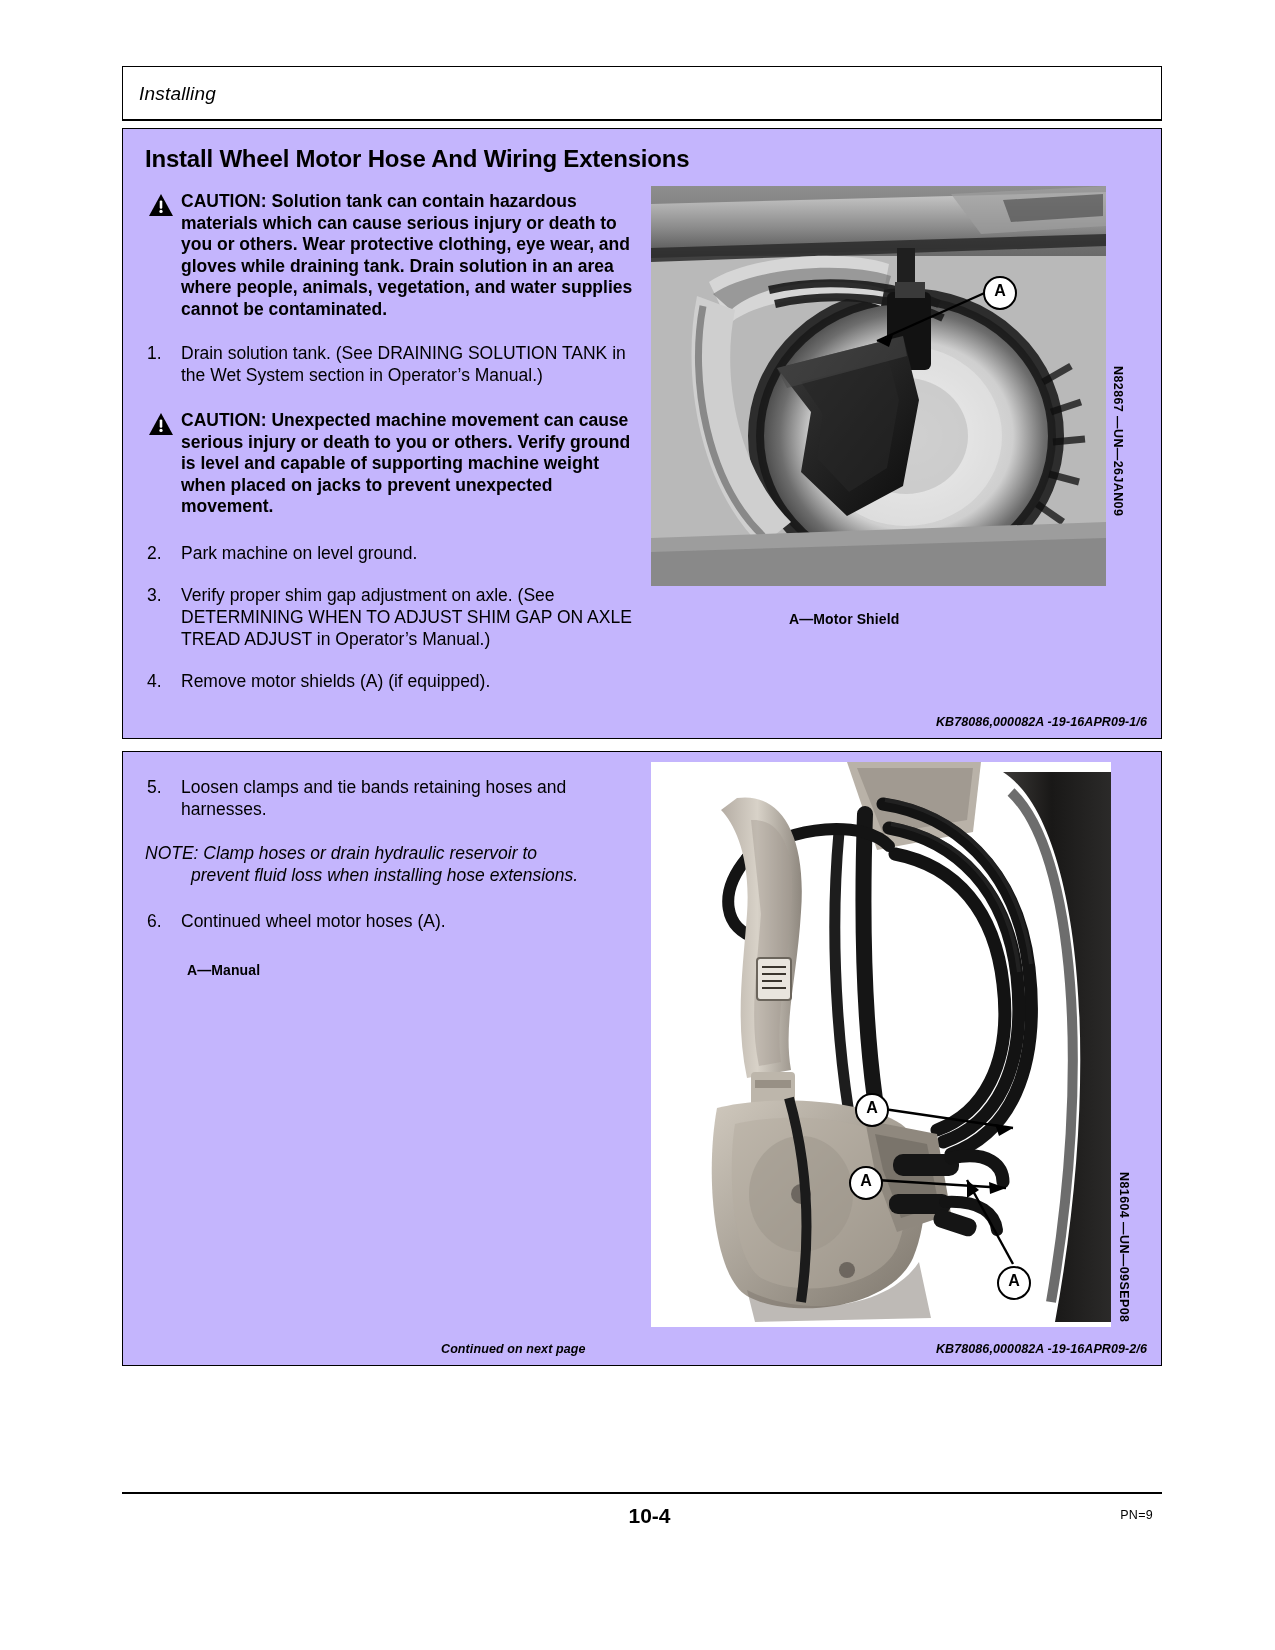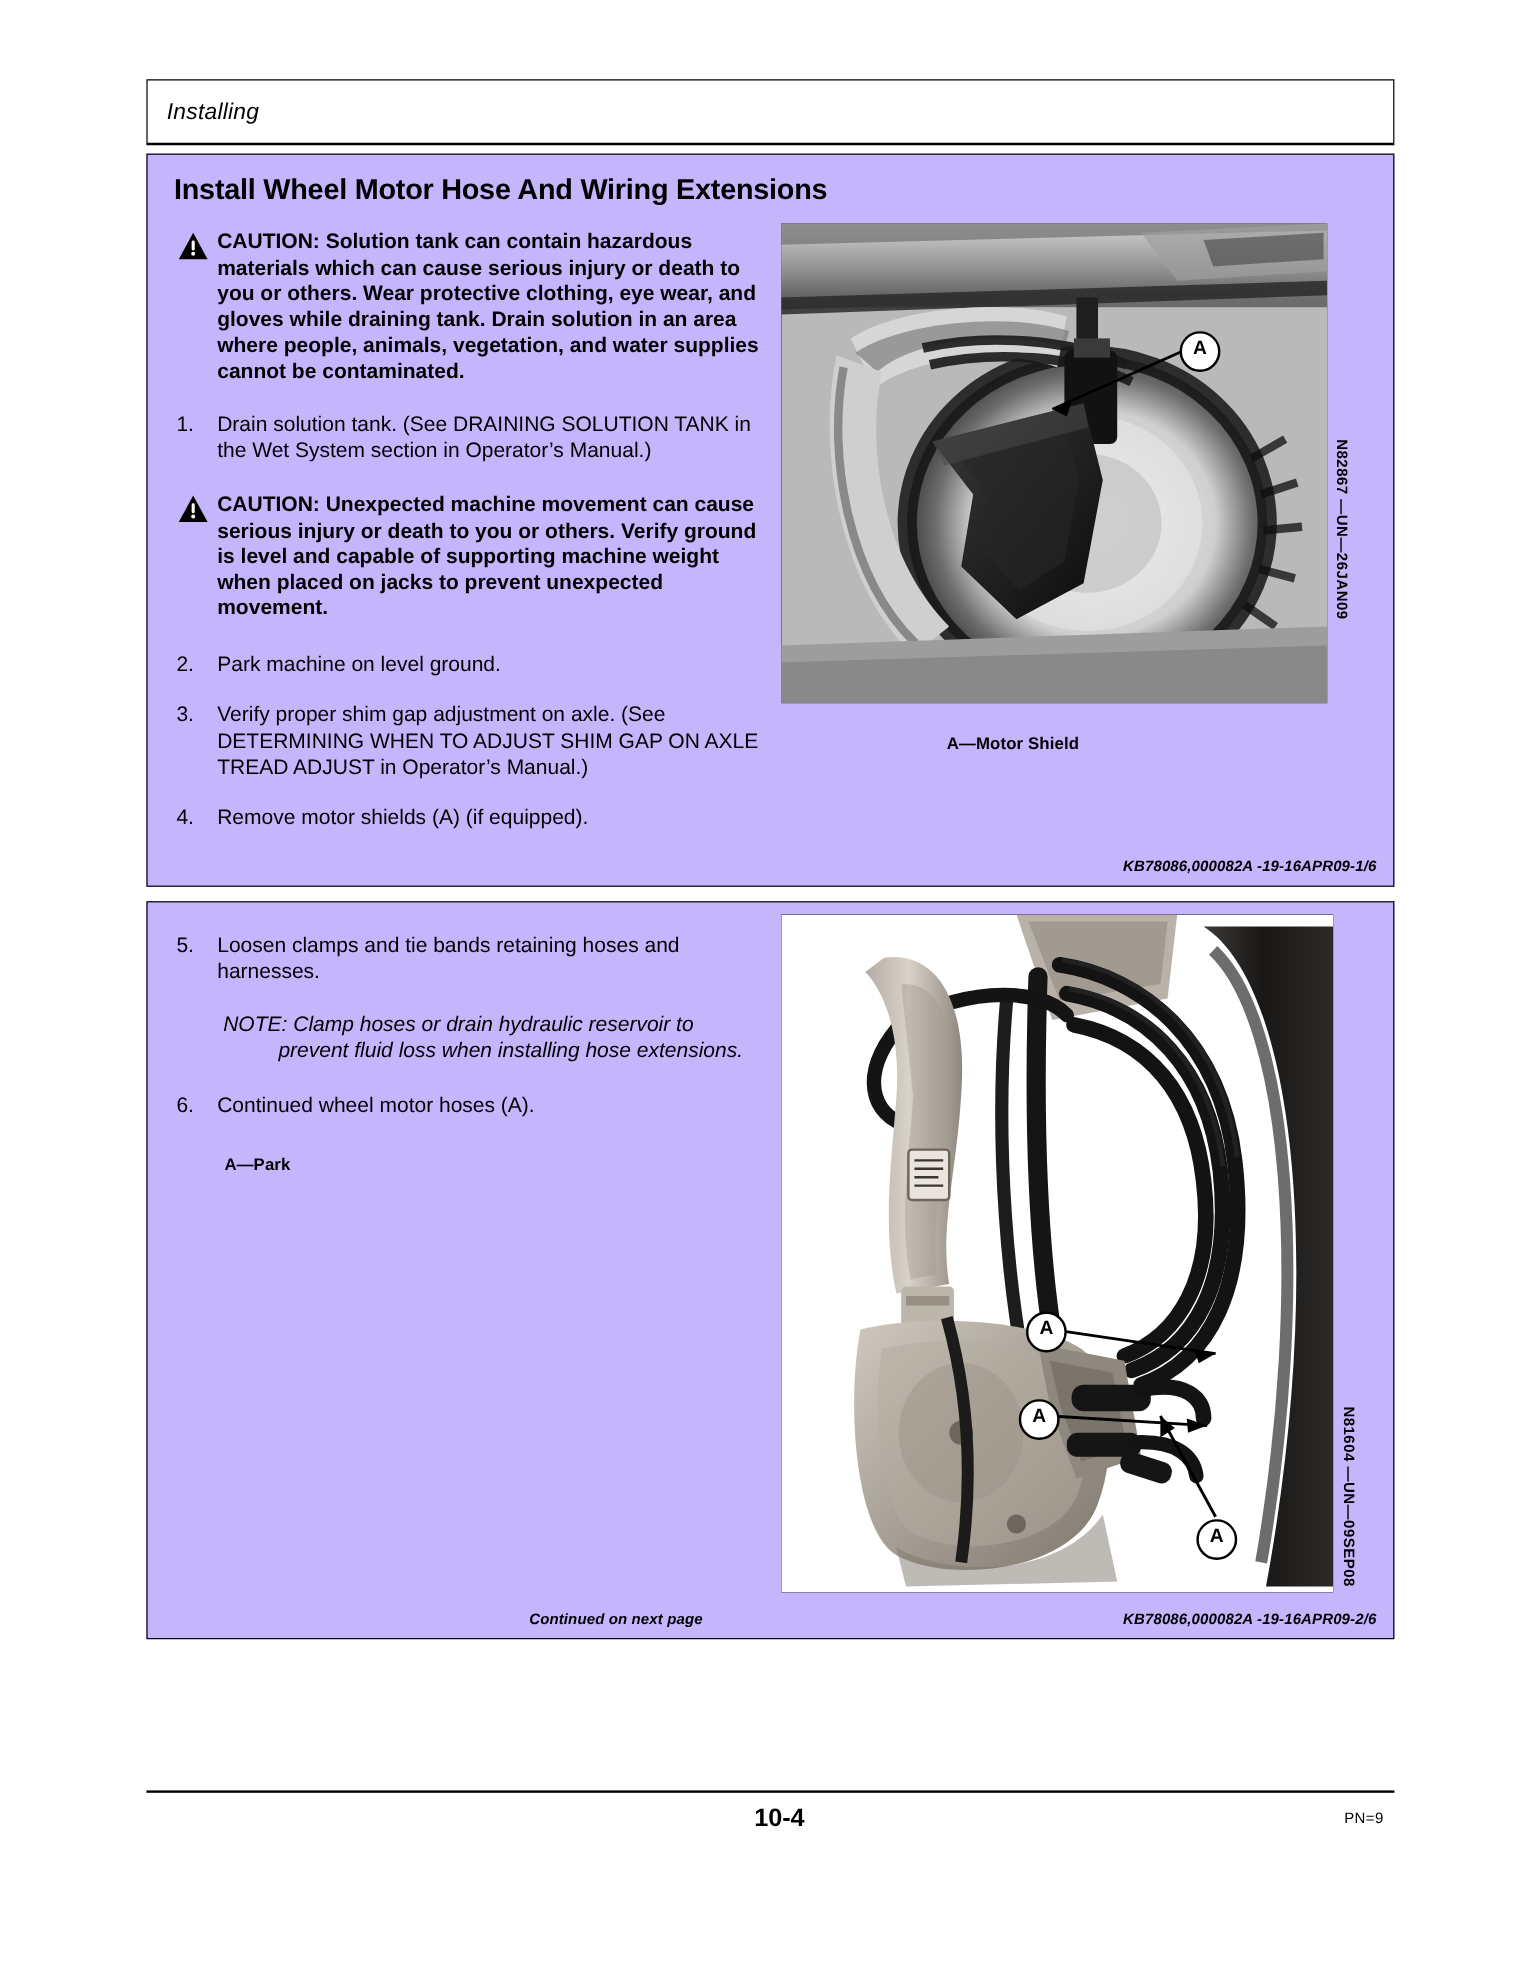--- a/index.html
+++ b/index.html
@@ -23,21 +23,21 @@
   
   .textcol{position:absolute;left:22px;width:500px;}
   .block{margin-bottom:15px;}
 
   .caution{position:relative;padding-left:36px;font-weight:bold;font-size:17.5px;line-height:21.5px;}
   .caution .tri{position:absolute;left:3px;top:2px;width:26px;height:24px;}
 
   .num-item{position:relative;padding-left:36px;font-size:17.5px;line-height:22px;}
   .num-item .num{position:absolute;left:2px;top:0;width:26px;text-align:left;}
 
-  .note{font-size:17.5px;line-height:22px;font-style:italic;margin-left:41px;}
+  .note{font-size:17.5px;line-height:22px;font-style:italic;}
   .note .cont{display:block;padding-left:46px;}
 
   .legend{font-size:14px;font-weight:bold;letter-spacing:.1px;}
 
   
   .figure{position:absolute;}
   .photo{position:absolute;overflow:hidden;background:#111;}
   .photo-id{position:absolute;font-size:12.5px;font-weight:bold;letter-spacing:.4px;
             writing-mode:vertical-rl;white-space:nowrap;}
 
@@ -202,21 +202,21 @@
         <span>NOTE:</span>
         <span>Clamp hoses or drain hydraulic reservoir to</span>
         <span class="cont">prevent fluid loss when installing hose extensions.</span>
       </div>
 
       <div class="block num-item" style="margin-top:24px;">
         <span class="num">6.</span>
         <span>Continued wheel motor hoses (A).</span>
       </div>
 
-      <div class="legend" style="margin-top:30px;margin-left:42px;">A—Park</div>
+      <div class="legend" style="margin-top:30px;margin-left:42px;">A—Manual</div>
     </div>
 
     <div class="figure" style="left:528px;top:10px;width:495px;height:580px;">
       <div class="photo" style="left:0;top:0;width:460px;height:565px;">
         <svg viewBox="0 0 460 565" width="460" height="565" preserveAspectRatio="none">
           <defs>
             <linearGradient id="legg" x1="0" y1="0" x2="1" y2="0">
               <stop offset="0%" stop-color="#b5ada4"></stop>
                 <stop offset="45%" stop-color="#d8d2c8"></stop>
               <stop offset="100%" stop-color="#8e877e"></stop>

